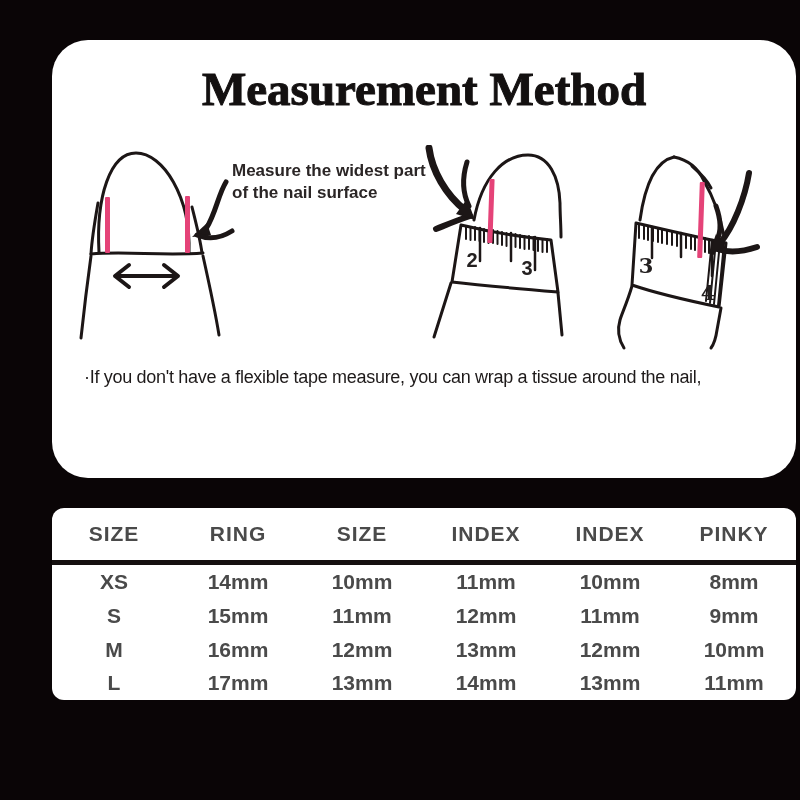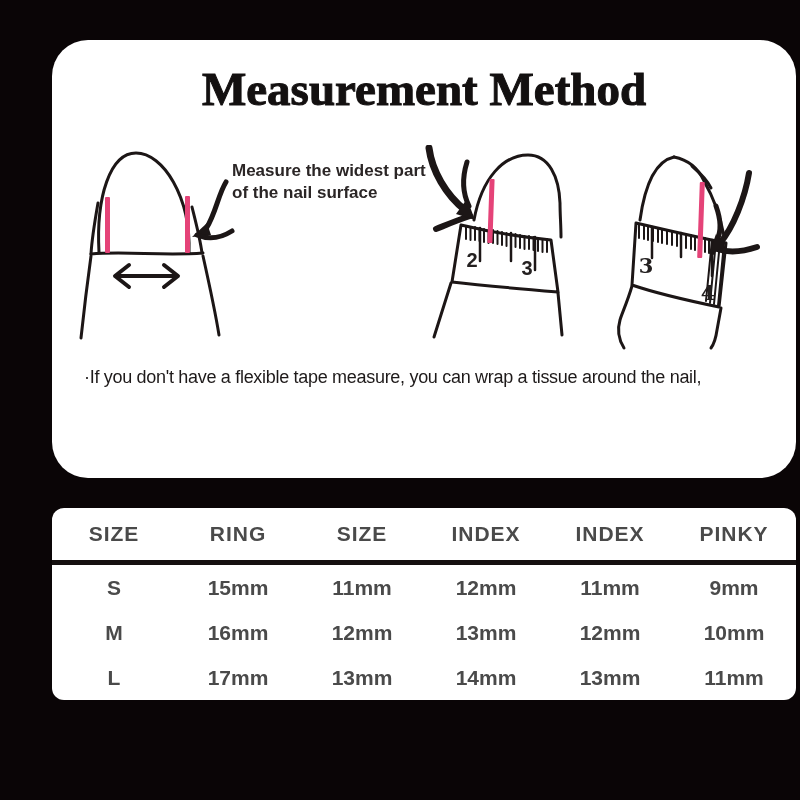--- a/index.html
+++ b/index.html
@@ -127,20 +127,28 @@
           <th>SIZE</th>
           <th>RING</th>
           <th>SIZE</th>
           <th>INDEX</th>
           <th>INDEX</th>
           <th>PINKY</th>
         </tr>
       </thead>
       <tbody>
         <tr>
+          <th>XS</th>
+          <td>14mm</td>
+          <td>10mm</td>
+          <td>11mm</td>
+          <td>10mm</td>
+          <td>8mm</td>
+        </tr>
+        <tr>
           <th>S</th>
           <td>15mm</td>
           <td>11mm</td>
           <td>12mm</td>
           <td>11mm</td>
           <td>9mm</td>
         </tr>
         <tr>
           <th>M</th>
           <td>16mm</td>

